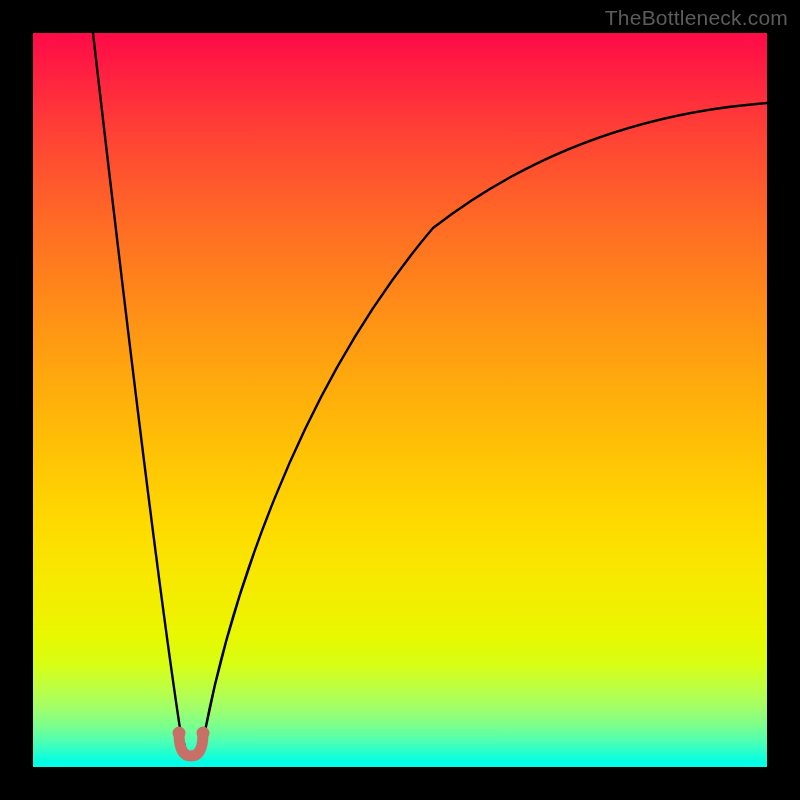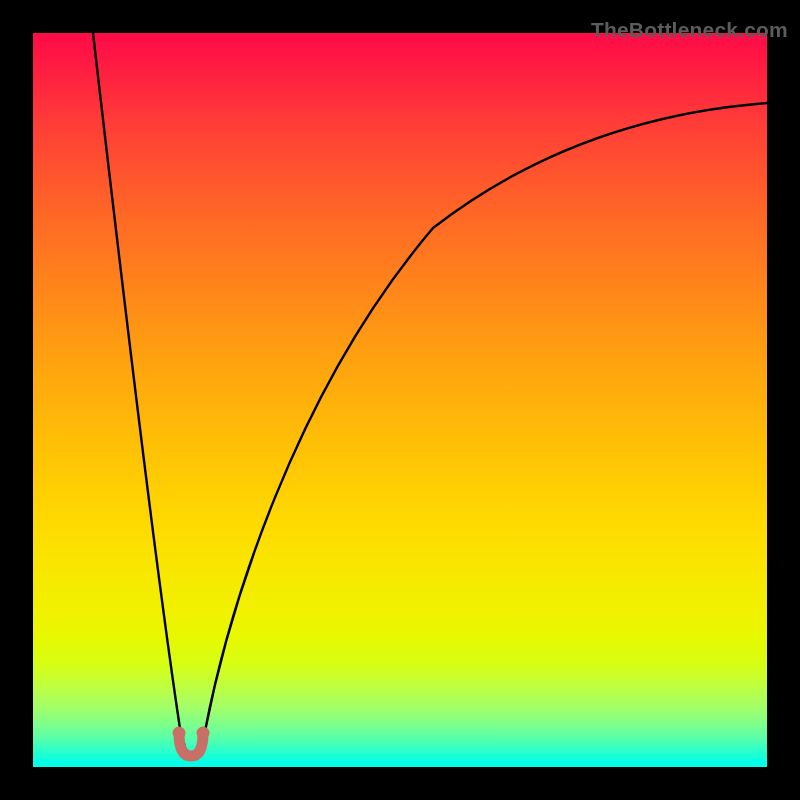--- a/index.html
+++ b/index.html
@@ -62,22 +62,21 @@
     width: 734px;
     height: 734px;
   }
   .watermark {
     position: absolute;
     top: 6px;
     right: 12px;
     color: #5c5c5c;
     font-size: 21px;
     letter-spacing: 0.2px;
-    font-weight: 700;
-    margin-top: 12px;
+    font-weight: 400;
   }
 </style>
 </head>
 <body>
 
 <div class="frame">
 
   <div class="plot-area">
     <div class="gradient-bg"></div>
 

